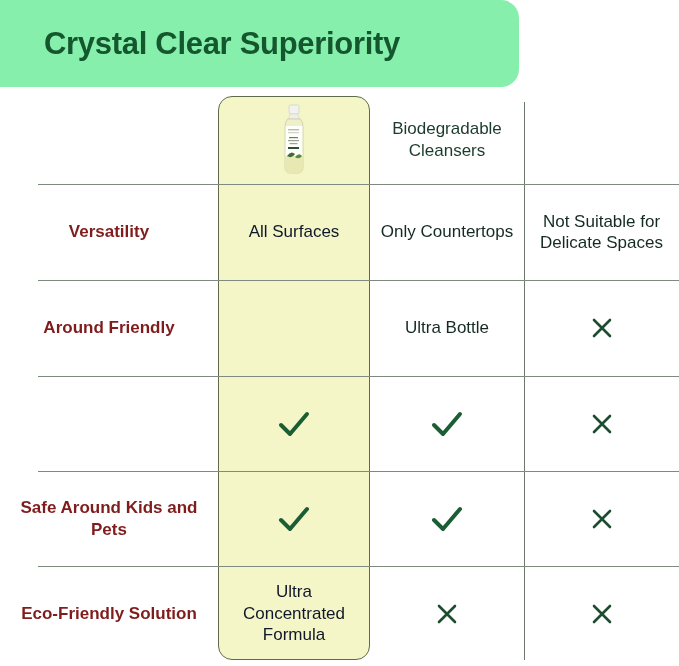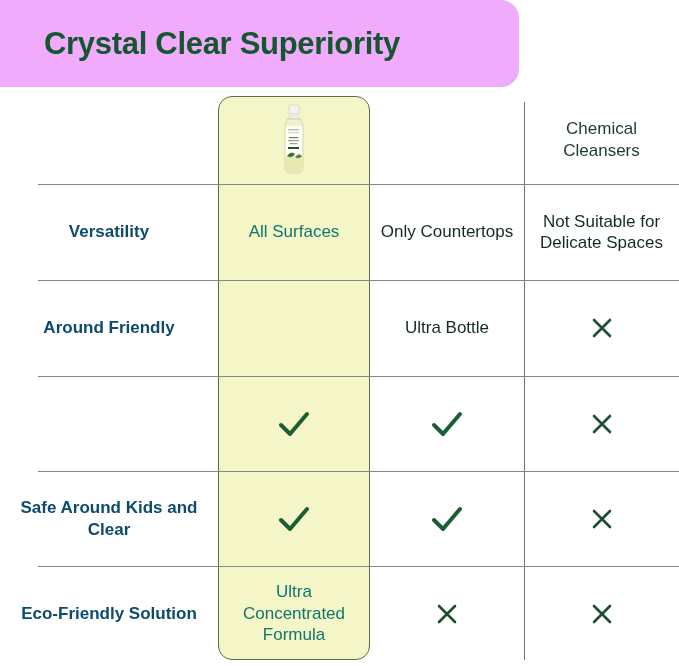--- a/index.html
+++ b/index.html
@@ -15,21 +15,21 @@
     position: relative;
   }
 
   
   .title-banner {
     position: absolute;
     left: 0;
     top: 0;
     width: 519px;
     height: 87px;
-    background: #f0abfc;
+    background: #86efac;
     border-top-right-radius: 18px;
     border-bottom-right-radius: 18px;
     display: flex;
     align-items: center;
   }
   .title-text {
     margin-left: 44px;
     font-size: 31px;
     font-weight: bold;
     color: #14562E;
@@ -107,28 +107,28 @@
   .c-label  { position:absolute; left: 0px;   width: 218px; }
   .c-ours   { position:absolute; left: 218px; width: 152px; }
   .c-bio    { position:absolute; left: 370px; width: 154px; }
   .c-chem   { position:absolute; left: 524px; width: 155px; }
 
   .cell-inner { line-height: 1.26; }
 
   .label-text {
     font-size: 17px;
     font-weight: bold;
-    color: #0c4a6e;
+    color: #7f1d1d;
   }
   .value-text {
     font-size: 17px;
     font-weight: normal;
     color: #152b22;
   }
-  .value-text.ours { color: #0f766e; }
+  .value-text.ours { color: #0f172a; }
 
   
   .header-row { top: 0px; height: 88px; }
   .head-text {
     font-size: 17px;
     color: #1b3b2c;
     line-height: 1.28;
   }
   .bottle {
     position: relative;
@@ -184,24 +184,24 @@
             <rect x="11" y="36" width="11" height="1.2" fill="#9aa393"></rect>
             <rect x="12.5" y="39" width="8" height="1.2" fill="#9aa393"></rect>
             <rect x="11" y="43" width="11" height="2" fill="#2f4f33"></rect>
 
             <path d="M10 52 q4 -6 8 -2 q-3 5 -8 2 z" fill="#3f6b3c"></path>
             <path d="M18 53 q4 -5 7 -1 q-3 4 -7 1 z" fill="#568a4a"></path>
           </svg>
         </div>
       </div>
 
-
-      <div class="cell c-chem" style="height:88px">
-        <div class="cell-inner head-text">Chemical Cleansers</div>
-      </div>
+      <div class="cell c-bio" style="height:88px">
+        <div class="cell-inner head-text">Biodegradable Cleansers</div>
+      </div>
+
     </div>
 
     <div class="row-line" style="top:88px"></div>
     <div class="row r1">
       <div class="cell c-label" style="height:96px">
         <div class="cell-inner label-text">Versatility</div>
       </div>
       <div class="cell c-ours" style="height:96px">
         <div class="cell-inner value-text ours">All Surfaces</div>
       </div>
@@ -243,21 +243,21 @@
       <div class="cell c-chem" style="height:95px">
         <svg class="mark" width="30" height="30" viewBox="0 0 30 30">
           <path d="M7 7 L23 23 M23 7 L7 23" stroke="#1B4D2E" stroke-width="2.6" stroke-linecap="round" fill="none"></path>
         </svg>
       </div>
     </div>
 
     <div class="row-line" style="top:375px"></div>
     <div class="row r4">
       <div class="cell c-label" style="height:95px">
-        <div class="cell-inner label-text">Safe Around Kids and Clear</div>
+        <div class="cell-inner label-text">Safe Around Kids and Pets</div>
       </div>
       <div class="cell c-ours" style="height:95px">
         <svg class="mark" width="40" height="36" viewBox="0 0 40 36">
           <path d="M7 19 L16 28 L33 8" stroke="#1B5E33" stroke-width="4" stroke-linecap="round" stroke-linejoin="round" fill="none"></path>
         </svg>
       </div>
       <div class="cell c-bio" style="height:95px">
         <svg class="mark" width="40" height="36" viewBox="0 0 40 36">
           <path d="M7 19 L16 28 L33 8" stroke="#1B5E33" stroke-width="4" stroke-linecap="round" stroke-linejoin="round" fill="none"></path>
         </svg>

